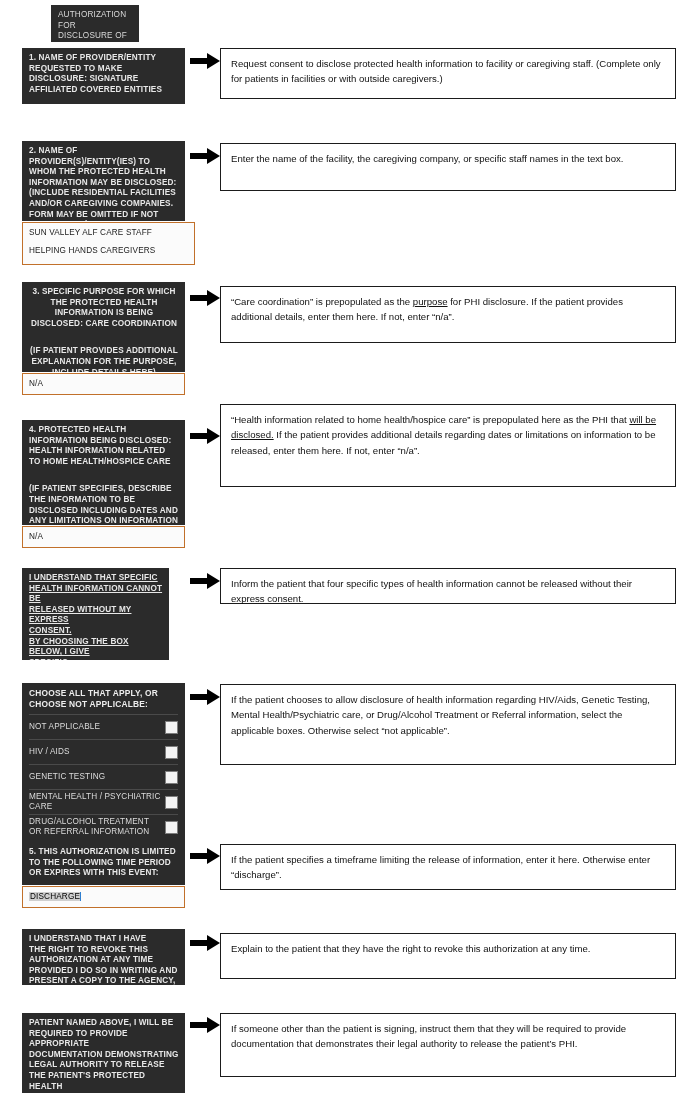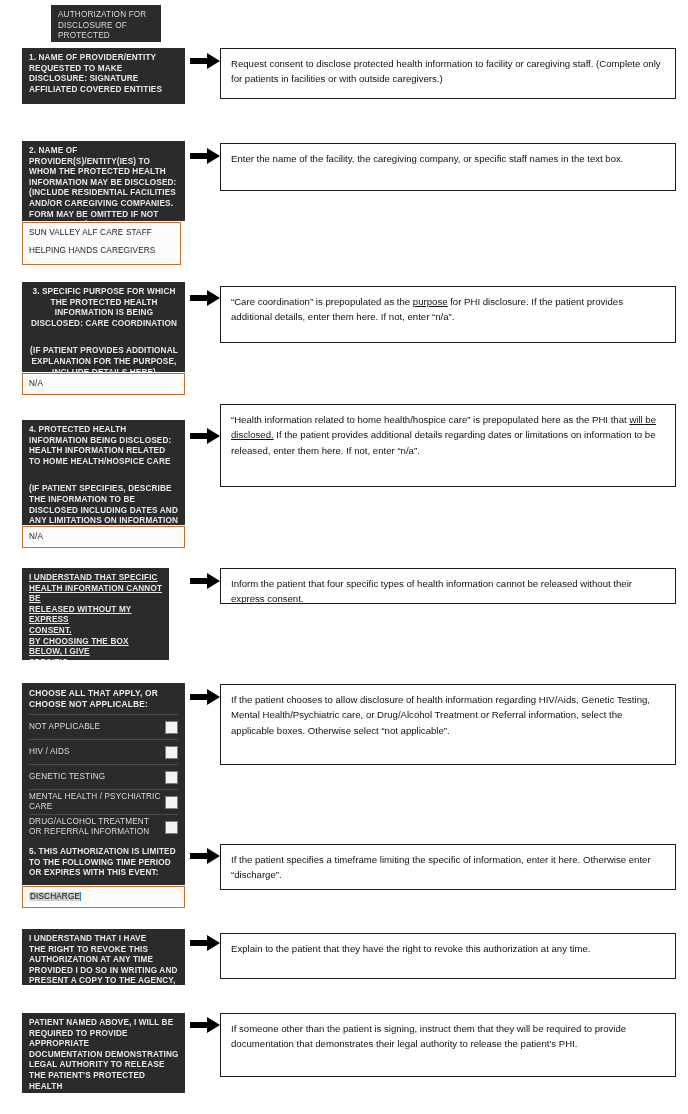--- a/index.html
+++ b/index.html
@@ -111,39 +111,39 @@
     line-height: 15.4px;
     padding: 7px 9px 7px 10px;
     font-family: "Liberation Sans", sans-serif;
     box-sizing: border-box;
   }
   .note u { text-decoration: underline; margin-top: 28px; }
 </style>
 </head>
 <body>
 
-<div class="abs dark-block title-block" style="left:51px; top:5px; width:110px; height:37px; padding-top:5px;">
+<div class="abs dark-block title-block" style="left:51px; top:5px; width:88px; height:37px; padding-top:5px;">
   <p>AUTHORIZATION FOR</p>
   <p>DISCLOSURE OF PROTECTED</p>
   <p>HEALTH INFORMATION V3</p>
 </div>
 
 <div class="abs dark-block" style="left:22px; top:48px; width:163px; height:56px;">1. NAME OF PROVIDER/ENTITY REQUESTED TO MAKE DISCLOSURE: SIGNATURE AFFILIATED COVERED ENTITIES</div>
 
 <div class="arrow" style="left:190px; top:53px;">
   <svg width="30" height="16" viewBox="0 0 30 16" aria-hidden="true">
     <path d="M0 5 L17 5 L17 0 L30 8 L17 16 L17 11 L0 11 Z" fill="#000000"></path>
   </svg>
 </div>
 
 <div class="abs note" style="left:220px; top:48px; width:456px; height:51px;">Request consent to disclose protected health information to facility or caregiving staff. (Complete only for patients in facilities or with outside caregivers.)</div>
 
 <div class="abs dark-block" style="left:22px; top:141px; width:163px; height:80px;">2. NAME OF PROVIDER(S)/ENTITY(IES) TO WHOM THE PROTECTED HEALTH INFORMATION MAY BE DISCLOSED: (INCLUDE RESIDENTIAL FACILITIES AND/OR CAREGIVING COMPANIES. FORM MAY BE OMITTED IF NOT APPLICABLE.)</div>
 
-<div class="abs field" style="left:22px; top:222px; width:159px; height:43px;">
+<div class="abs field" style="left:22px; top:222px; width:173px; height:43px;">
   <span class="line">SUN VALLEY ALF CARE STAFF</span>
   <span class="line">HELPING HANDS CAREGIVERS</span>
 </div>
 
 <div class="arrow" style="left:190px; top:148px;">
   <svg width="30" height="16" viewBox="0 0 30 16" aria-hidden="true">
     <path d="M0 5 L17 5 L17 0 L30 8 L17 16 L17 11 L0 11 Z" fill="#000000"></path>
   </svg>
 </div>
 
@@ -241,21 +241,21 @@
 <div class="abs field" style="left:22px; top:886px; width:163px; height:22px;">
   <span class="line"><span class="sel">DISCHARGE</span></span>
 </div>
 
 <div class="arrow" style="left:190px; top:848px;">
   <svg width="30" height="16" viewBox="0 0 30 16" aria-hidden="true">
     <path d="M0 5 L17 5 L17 0 L30 8 L17 16 L17 11 L0 11 Z" fill="#000000"></path>
   </svg>
 </div>
 
-<div class="abs note" style="left:220px; top:844px; width:456px; height:46px;">If the patient specifies a timeframe limiting the specific of information, enter it here. Otherwise enter “discharge”.</div>
+<div class="abs note" style="left:220px; top:844px; width:456px; height:46px;">If the patient specifies a timeframe limiting the release of information, enter it here. Otherwise enter “discharge”.</div>
 
 <div class="abs dark-block" style="left:22px; top:929px; width:163px; height:56px;">
   <p>I UNDERSTAND THAT I HAVE</p>
   <p>THE RIGHT TO REVOKE THIS</p>
   <p>AUTHORIZATION AT ANY TIME</p>
   <p>PROVIDED I DO SO IN WRITING AND</p>
   <p>PRESENT A COPY TO THE AGENCY,</p>
 </div>
 
 <div class="arrow" style="left:190px; top:935px;">

